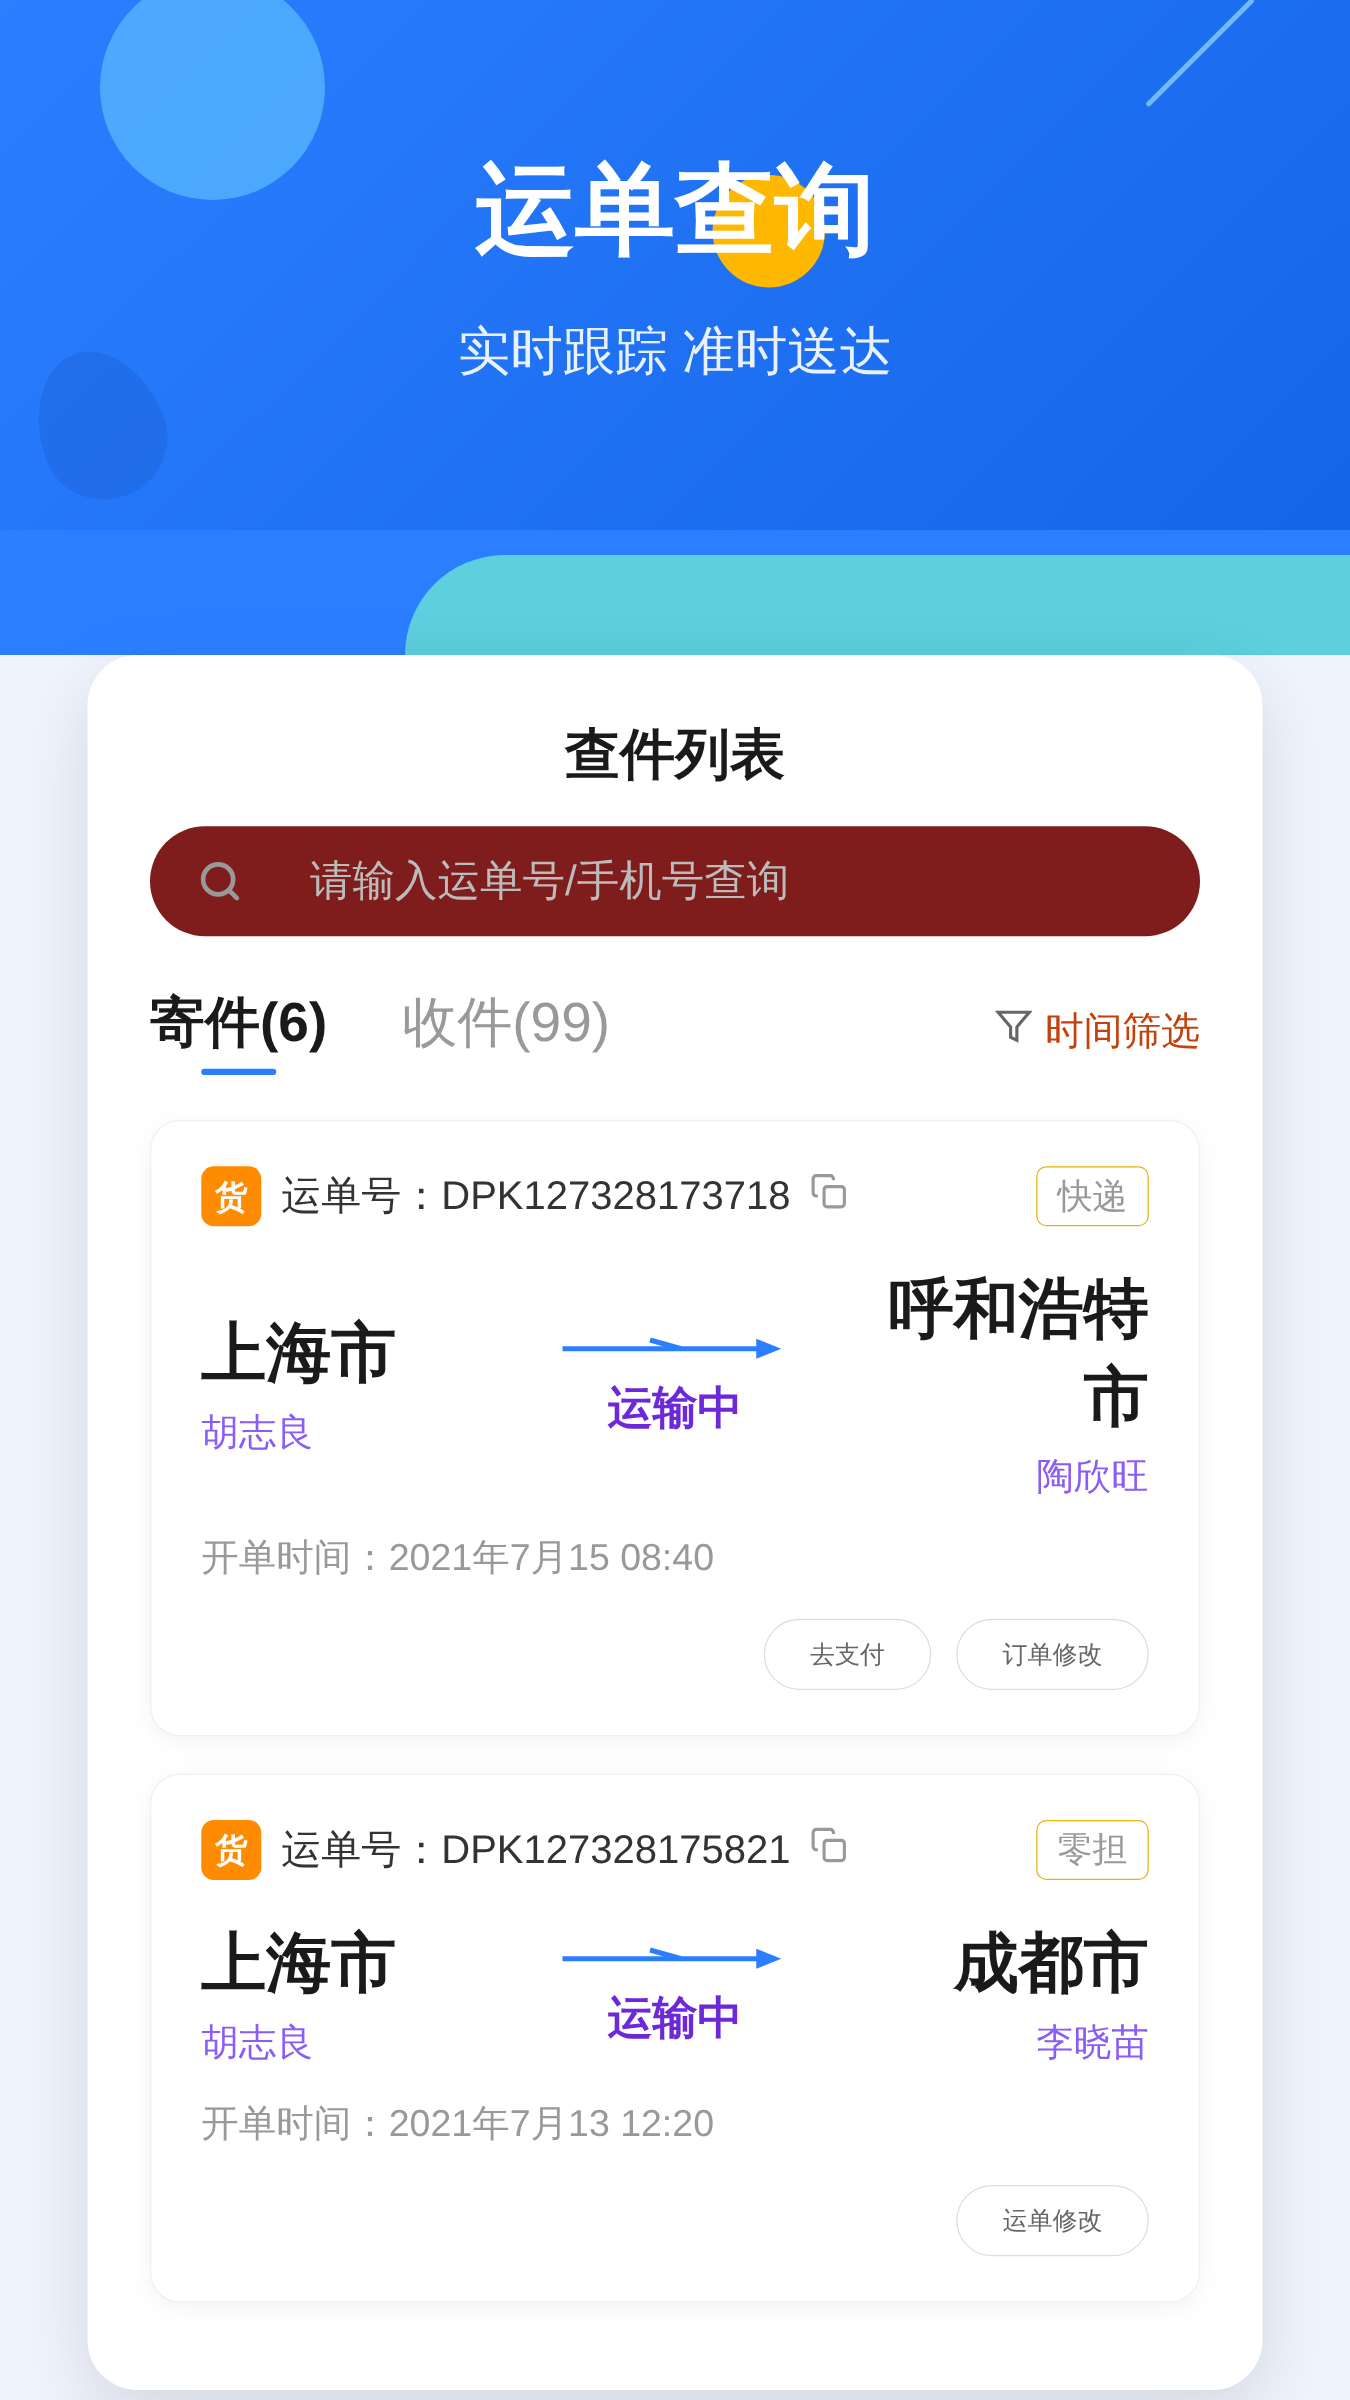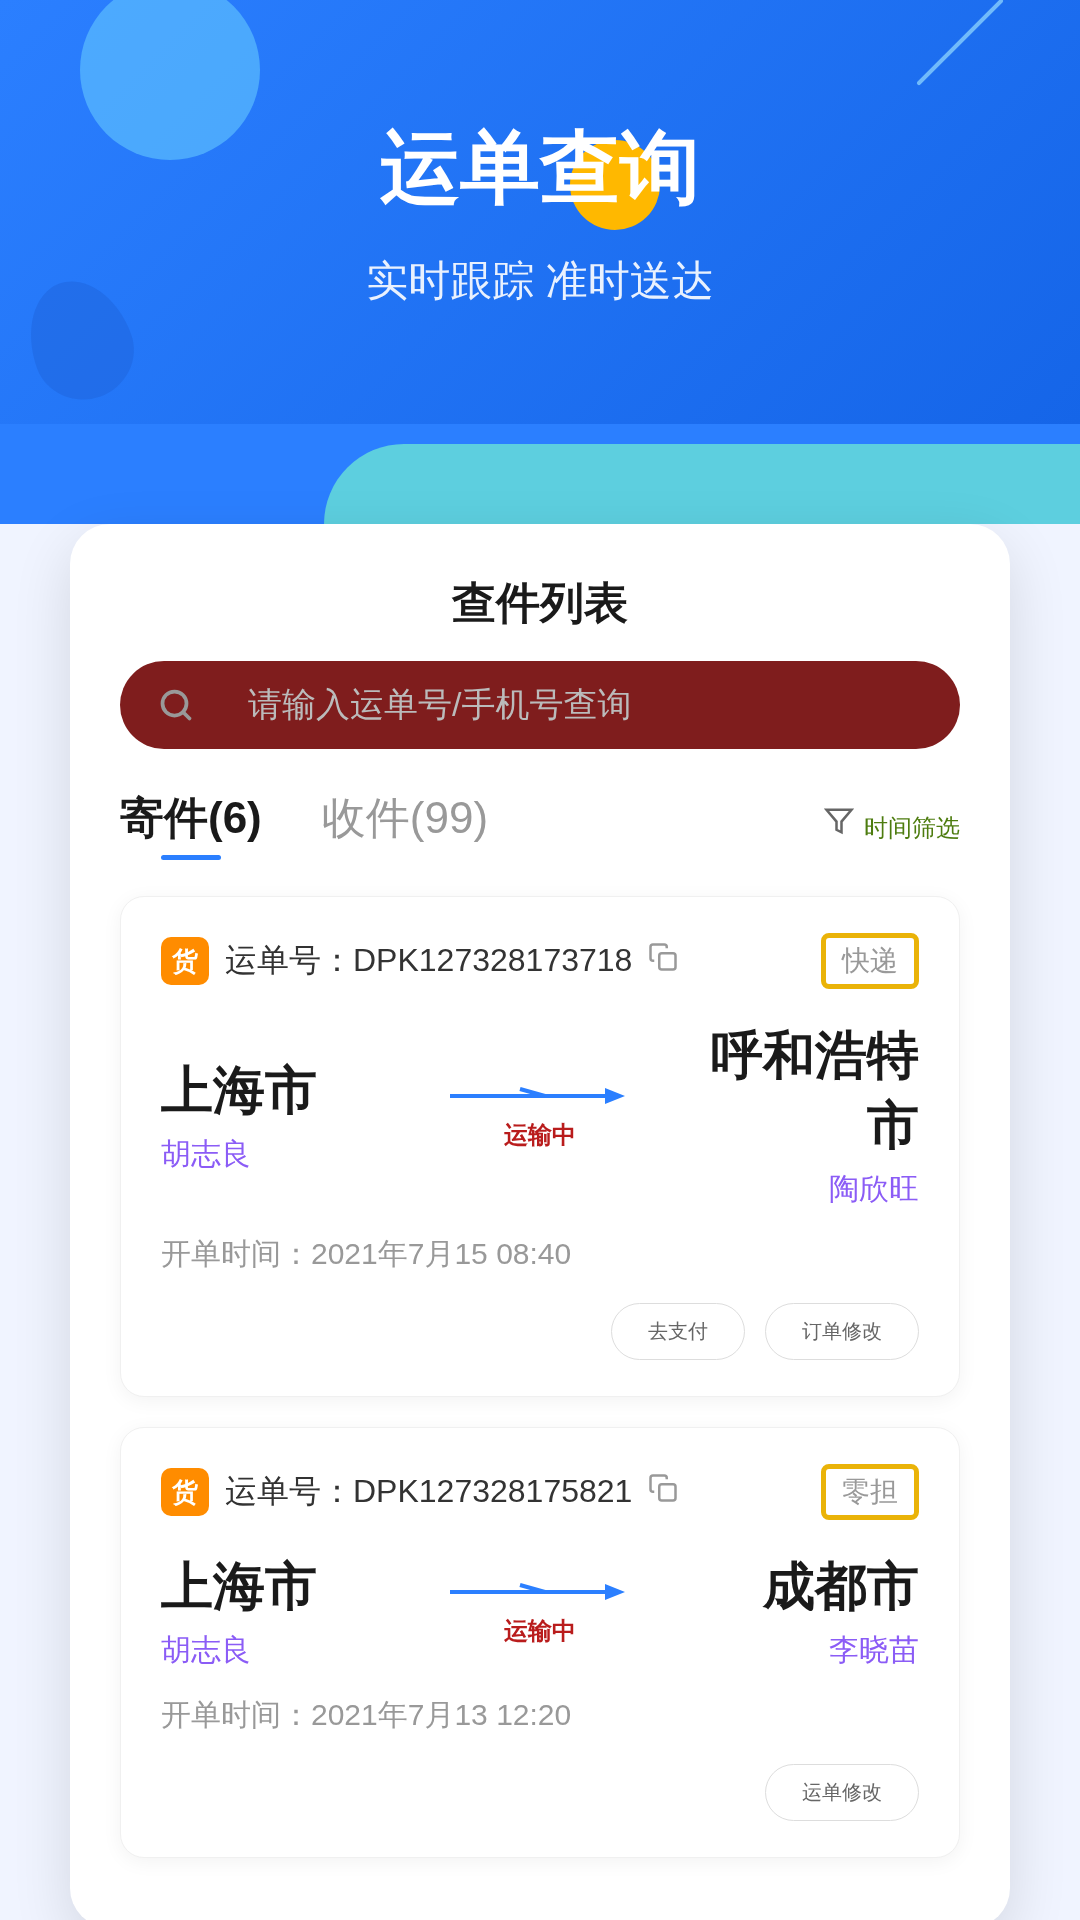--- a/index.html
+++ b/index.html
@@ -181,23 +181,23 @@
       transform: translateX(-50%);
       width: 60px;
       height: 5px;
       background: #2B7FFF;
       border-radius: 3px;
     }
 
     .tab-filter {
       margin-left: auto;
       display: flex;
-      align-items: flex-end;
-      font-size: 24px;
-      color: #4d7c0f;
+      align-items: center;
+      font-size: 31px;
+      color: #c2410c;
       cursor: pointer;
     }
 
     .filter-icon {
       margin-right: 10px;
       font-size: 32px;
     }
 
     .shipment-card {
       width: 100%;
@@ -238,21 +238,21 @@
       margin-left: 16px;
       font-size: 32px;
       color: #999;
       cursor: pointer;
     }
 
     .type-badge {
       margin-left: auto;
       font-size: 28px;
       color: #999;
-      border: 5px solid #eab308;
+      border: 1px solid #eab308;
       border-radius: 8px;
       padding: 4px 16px;
     }
 
     .route-row {
       display: flex;
       align-items: center;
       margin-bottom: 24px;
     }
 
@@ -295,22 +295,22 @@
       align-items: center;
       margin-bottom: 8px;
     }
 
     .arrow-svg {
       width: 200px;
       height: 30px;
     }
 
     .status-text {
-      font-size: 24px;
-      color: #b91c1c;
+      font-size: 36px;
+      color: #6d28d9;
       font-weight: 600;
     }
 
     .open-time {
       font-size: 30px;
       color: #999;
       margin-bottom: 28px;
     }
 
     .card-actions {

